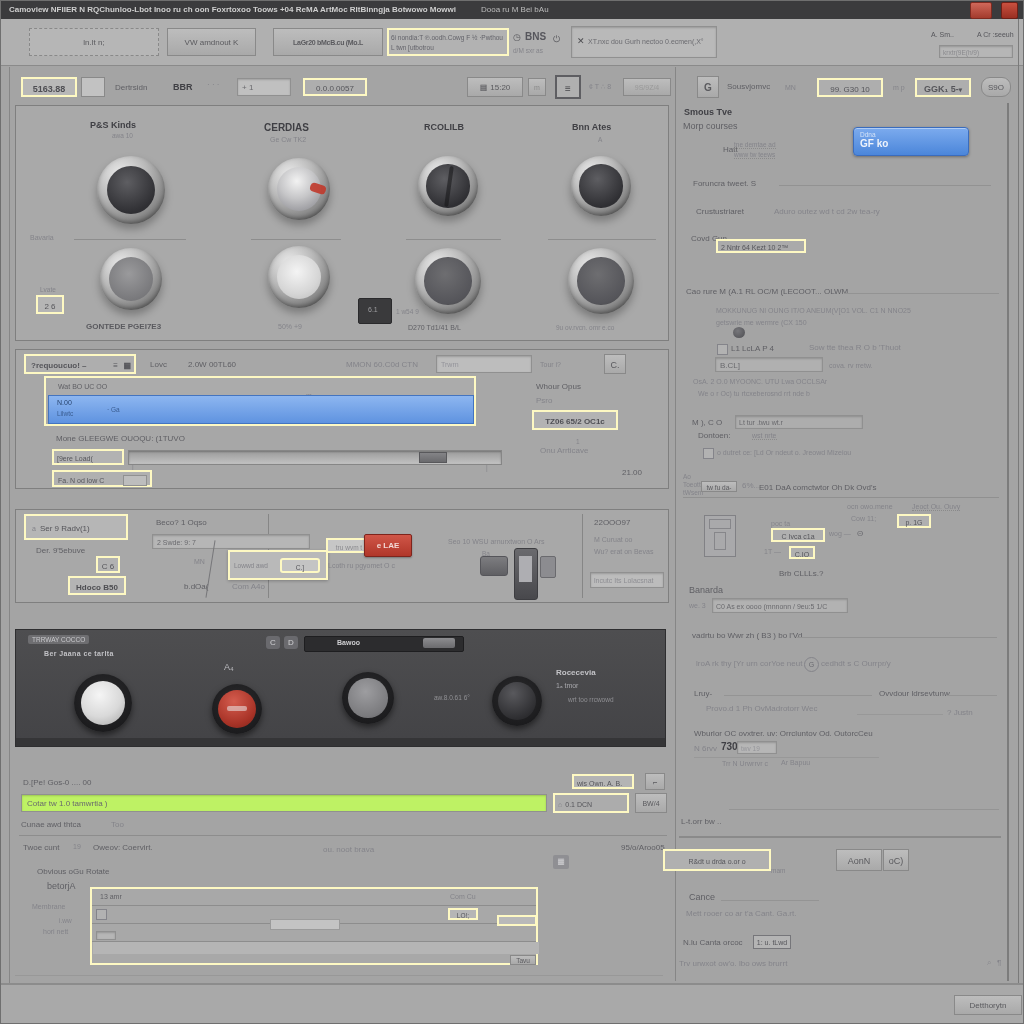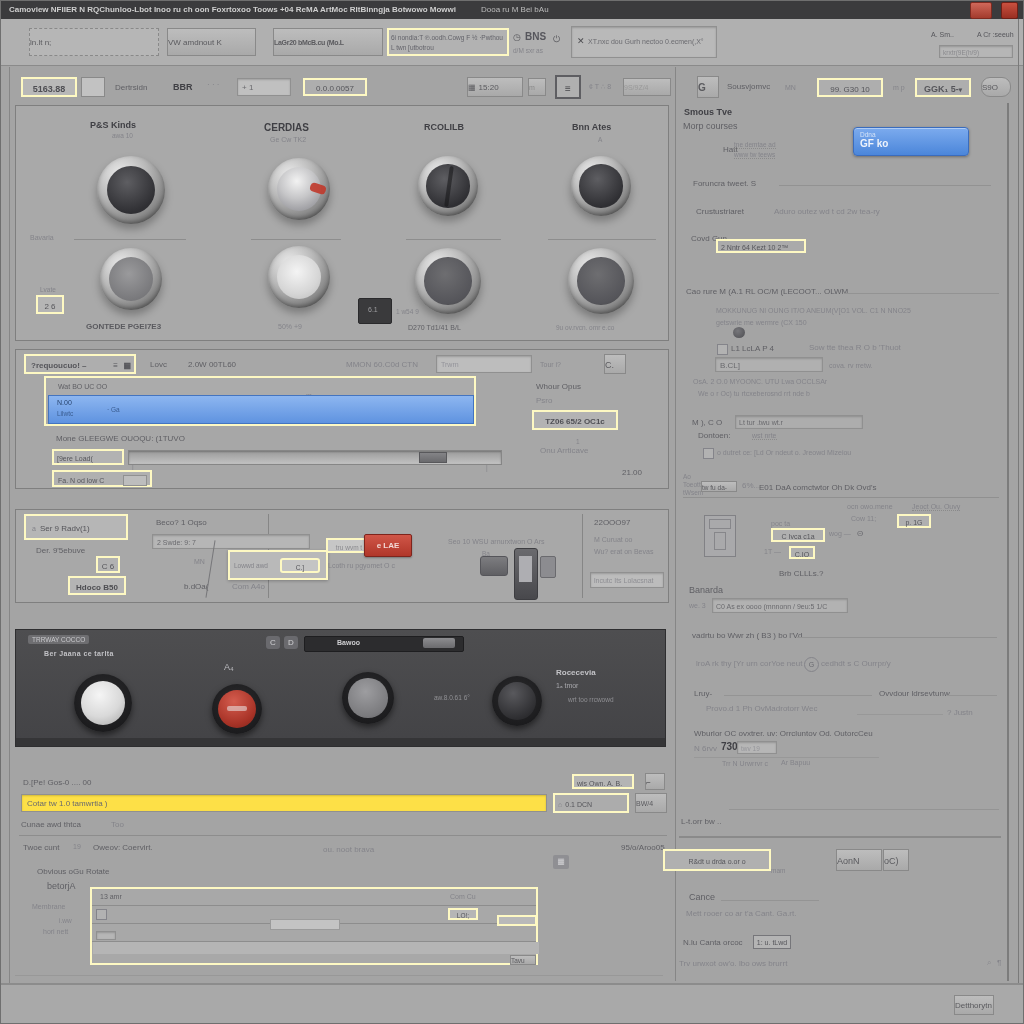--- a/index.html
+++ b/index.html
@@ -1,20 +1,20 @@
 <!DOCTYPE html>
 <html><head>
 <meta charset="utf-8">
 <style>
   html,body{margin:0;padding:0;background:#8f8f8f;}
   body{font-family:"Liberation Sans",sans-serif;}
   .app{position:relative;width:1024px;height:1024px;background:#a4a4a4;overflow:hidden;color:#55555a;border:1px solid #6f6f6f;box-sizing:border-box;}
   .abs{position:absolute;}
   .bx{border:2px solid #fef9c3;background:#aeaeae;box-sizing:border-box;}
-  .btn{border:1px solid #898989;background:linear-gradient(#bdbdbd,#a9a9a9);box-sizing:border-box;color:#5a5a5e;}
+  .btn{border:1px solid #898989;background:linear-gradient(#bdbdbd,#a9a9a9);box-sizing:border-box;text-align:center;color:#5a5a5e;}
   .inp{border:1px solid #909090;background:#b6b6b6;box-shadow:inset 0 1px 2px rgba(0,0,0,.18);box-sizing:border-box;color:#6a6a6e;}
   .lbl{color:#5f5f64;}
   .faint{color:#84848a;}
   .dark{color:#3f3f44;}
   .hr{border-top:1px solid #8d8d8d;}
   .panel{border:1px solid #7f7f7f;background:#a9a9a9;box-sizing:border-box;}
   .t6{font-size:6.5px;} .t7{font-size:7px;} .t8{font-size:8px;} .t9{font-size:9px;} .t10{font-size:10px;}
   .b{font-weight:bold;}
   
   .knob{position:absolute;border-radius:50%;background:radial-gradient(circle at 35% 28%,#ededed,#b9b9b9 40%,#8a8a8a 68%,#555 92%,#3c3c3c);box-shadow:0 5px 9px rgba(0,0,0,.28),inset 0 -2px 4px rgba(0,0,0,.3);}
@@ -287,21 +287,21 @@
   </div>
 
 
   <div class="abs" style="left:14px;top:770px;width:654px;height:92px;">
     <span class="abs t8 lbl" style="left:8px;top:7px;">D.[Pe! Gos-0 ....   00</span>
     <div class="abs bx t7" style="left:557px;top:3px;width:62px;height:15px;line-height:15px;padding-left:3px;background:#b4b4b4;">
       <span>wis Own. A. B.</span>
     </div>
     <span class="abs btn t8" style="left:630px;top:2px;width:20px;height:17px;line-height:17px;">⌐</span>
 
-    <div class="abs inp t8" style="left:6px;top:23px;width:526px;height:18px;line-height:18px;padding-left:5px;background:#fde047;">Cotar tw 1.0 tamwrtia )</div>
+    <div class="abs inp t8" style="left:6px;top:23px;width:526px;height:18px;line-height:18px;padding-left:5px;background:#bef264;">Cotar tw 1.0 tamwrtia )</div>
     <div class="abs bx t7" style="left:538px;top:22px;width:76px;height:20px;line-height:20px;background:#acacac;">
       <span class="t7 faint" style="margin:0 3px;">⌂</span><span>0.1 DCN</span>
     </div>
     <div class="abs btn t7" style="left:620px;top:22px;width:32px;height:20px;line-height:20px;">BW/4</div>
 
     <span class="abs t8 lbl" style="left:6px;top:49px;">Cunae  awd thtca</span>
     <span class="abs t8 faint" style="left:96px;top:49px;">Too</span>
     <div class="abs hr" style="left:4px;top:64px;width:648px;"></div>
 
     <span class="abs t8 lbl" style="left:8px;top:72px;">Twoe cunt</span>
@@ -452,16 +452,16 @@
 
     <span class="abs t8 lbl" style="left:4px;top:835px;">N.lu Canta orcoc</span>
     <div class="abs bx t7" style="left:74px;top:832px;width:38px;height:14px;line-height:14px;text-align:center;background:#b4b4b4;border:1px solid #76767a;">1: u. tLwd</div>
     <span class="abs t8 faint" style="left:0px;top:856px;">Trv urwxot ow'o. lbo ows brurrt</span>
     <span class="abs t8 faint" style="left:308px;top:855px;">⌕</span>
     <span class="abs t8 faint" style="left:318px;top:855px;">¶</span>
   </div>
 
   <div class="abs hr" style="left:0;top:982px;width:1024px;border-top:2px solid #8c8c8c;"></div>
   <div class="abs" style="left:0;top:984px;width:1024px;height:40px;background:#a9a9a9;">
-    <div class="abs btn t8" style="left:953px;top:10px;width:40px;height:20px;line-height:20px;">Detthorytn</div>
+    <div class="abs btn t8" style="left:953px;top:10px;width:68px;height:20px;line-height:20px;">Detthorytn</div>
   </div>
 
 </div>
 
 </body></html>

